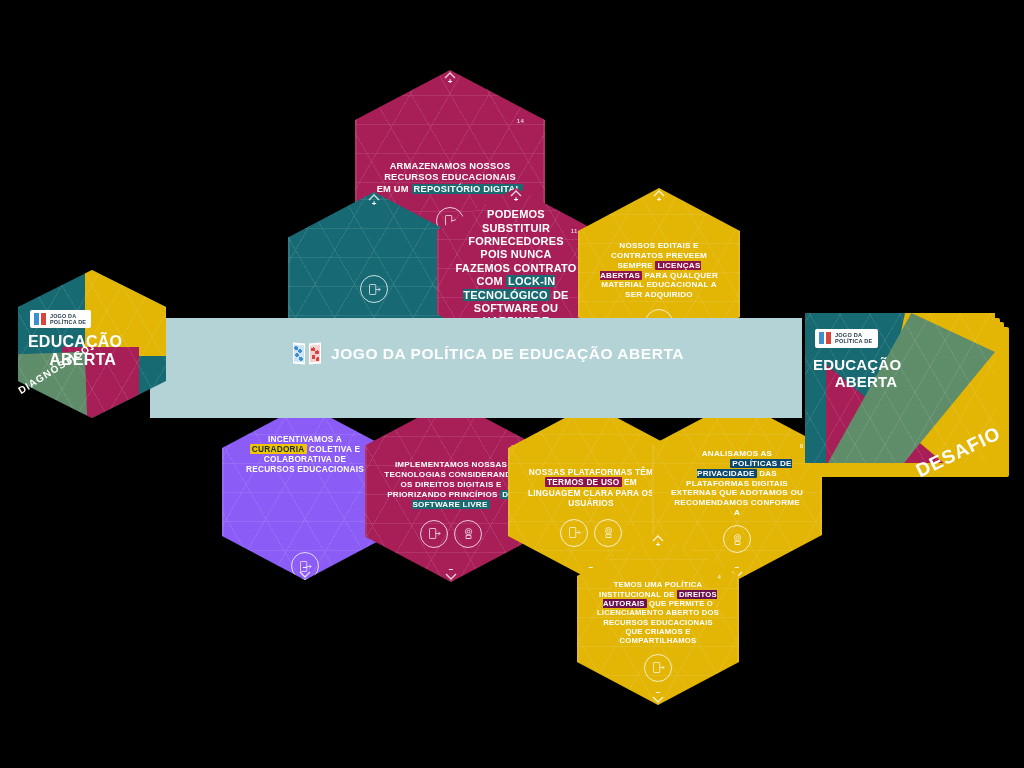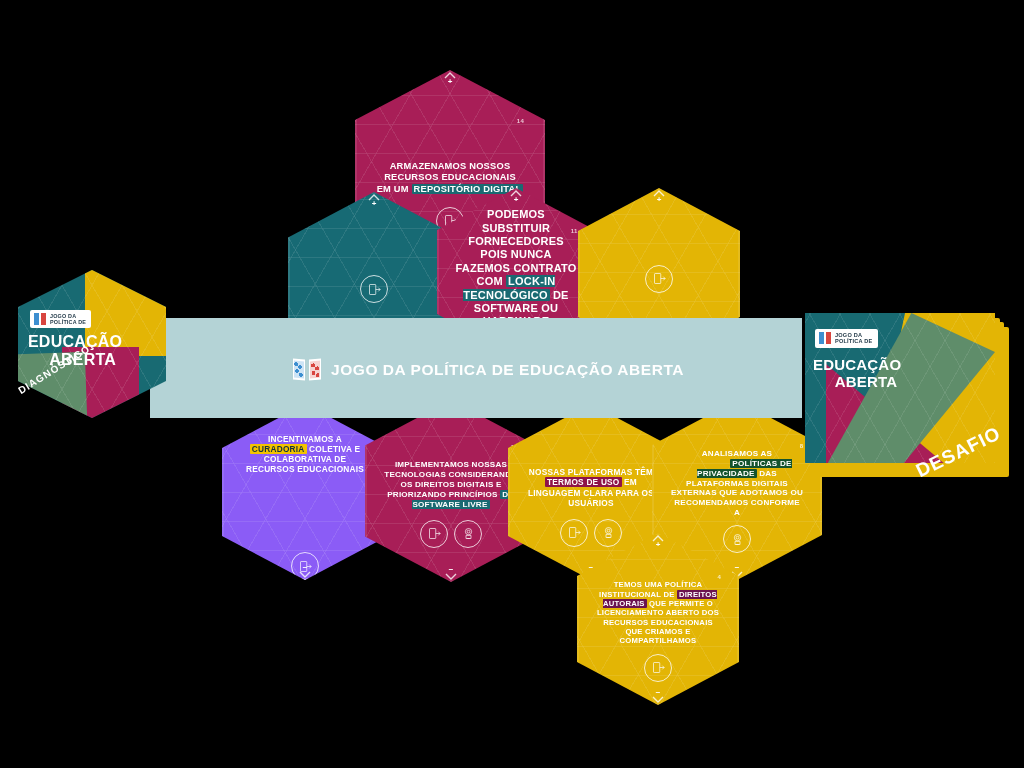--- a/index.html
+++ b/index.html
@@ -202,21 +202,21 @@
 <body>
 
 <div class="stage">
 
   <div class="band" style="left:150px;top:318px;width:650px;height:100px;
               clip-path:polygon(0 0, 80px 0, 118px 34px, 156px 0, 650px 0, 650px 100px, 156px 100px, 118px 66px, 80px 100px, 0 100px);"></div>
   <div class="band" style="left:150px;top:318px;width:652px;height:100px;
               clip-path:polygon(0 0,652px 0,652px 100px,0 100px);"></div>
 
 
-  <div class="bandWrap" style="left:293px;top:357px;">
+  <div class="bandWrap" style="left:293px;top:341px;">
     <div class="titleRow">
       <span class="booklogo">
         <span class="pg pgL"></span>
           <span class="inkL"></span>
         <span class="pg pgR"></span>
           <span class="inkR"></span>
       </span>
       <span class="maintitle">JOGO DA POLÍTICA DE EDUCAÇÃO ABERTA</span>
     </div>
   </div>
@@ -312,20 +312,23 @@
   <div class="hex" style="left:578px;top:188px;width:162px;height:172px;background:#e3b505;justify-content:center;">
     <span class="grid"></span>
     <span class="edge"></span>
     <span class="conn top">
       <svg width="12" height="7" viewBox="0 0 12 7">
           <path d="M1 6L6 1l5 5"></path>
         </svg>
         <span class="plus">+</span>
     </span>
     <div class="num"></div>
+    <div class="txt" style="font-size:8.1px;margin-top:30px;">
+      <span>NOSSOS EDITAIS E CONTRATOS PREVEEM SEMPRE </span><span class="hl" style="background:#8e1348;color:#fff;">LICENÇAS ABERTAS</span><span> PARA QUALQUER MATERIAL EDUCACIONAL A SER ADQUIRIDO</span>
+    </div>
     <div class="icons" style="margin-top:9px;">
       <span class="ic">
         <svg viewBox="0 0 24 24">
             <rect x="4" y="4" width="10" height="16" rx="1"></rect>
             <path d="M14 12h7"></path>
             <path d="M18 9l3 3-3 3"></path>
           </svg>
       </span>
     </div>
     <span class="conn bot">
@@ -446,21 +449,21 @@
     <span class="grid"></span>
     <span class="edge"></span>
     <span class="conn top">
       <svg width="12" height="7" viewBox="0 0 12 7">
           <path d="M1 6L6 1l5 5"></path>
         </svg>
         <span class="plus">+</span>
     </span>
     <div class="num">8</div>
     <div class="txt" style="font-size:8.1px;margin-top:22px;">
-      <span>ANALISAMOS AS </span><span class="hl" style="background:#14532d;color:#fff;margin-left:48px;">POLÍTICAS DE PRIVACIDADE</span><span> DAS PLATAFORMAS DIGITAIS EXTERNAS QUE ADOTAMOS OU RECOMENDAMOS CONFORME A</span>
+      <span>ANALISAMOS AS </span><span class="hl" style="background:#0c4a6e;color:#fff;margin-left:48px;">POLÍTICAS DE PRIVACIDADE</span><span> DAS PLATAFORMAS DIGITAIS EXTERNAS QUE ADOTAMOS OU RECOMENDAMOS CONFORME A</span>
     </div>
     <div class="icons" style="margin-top:7px;">
       <span class="ic">
         <svg viewBox="0 0 24 24">
             <circle cx="12" cy="9" r="5"></circle>
             <circle cx="12" cy="9" r="2.2"></circle>
             <path d="M8 15h8v5H8z"></path>
             <path d="M10 20h4"></path>
           </svg>
       </span>

